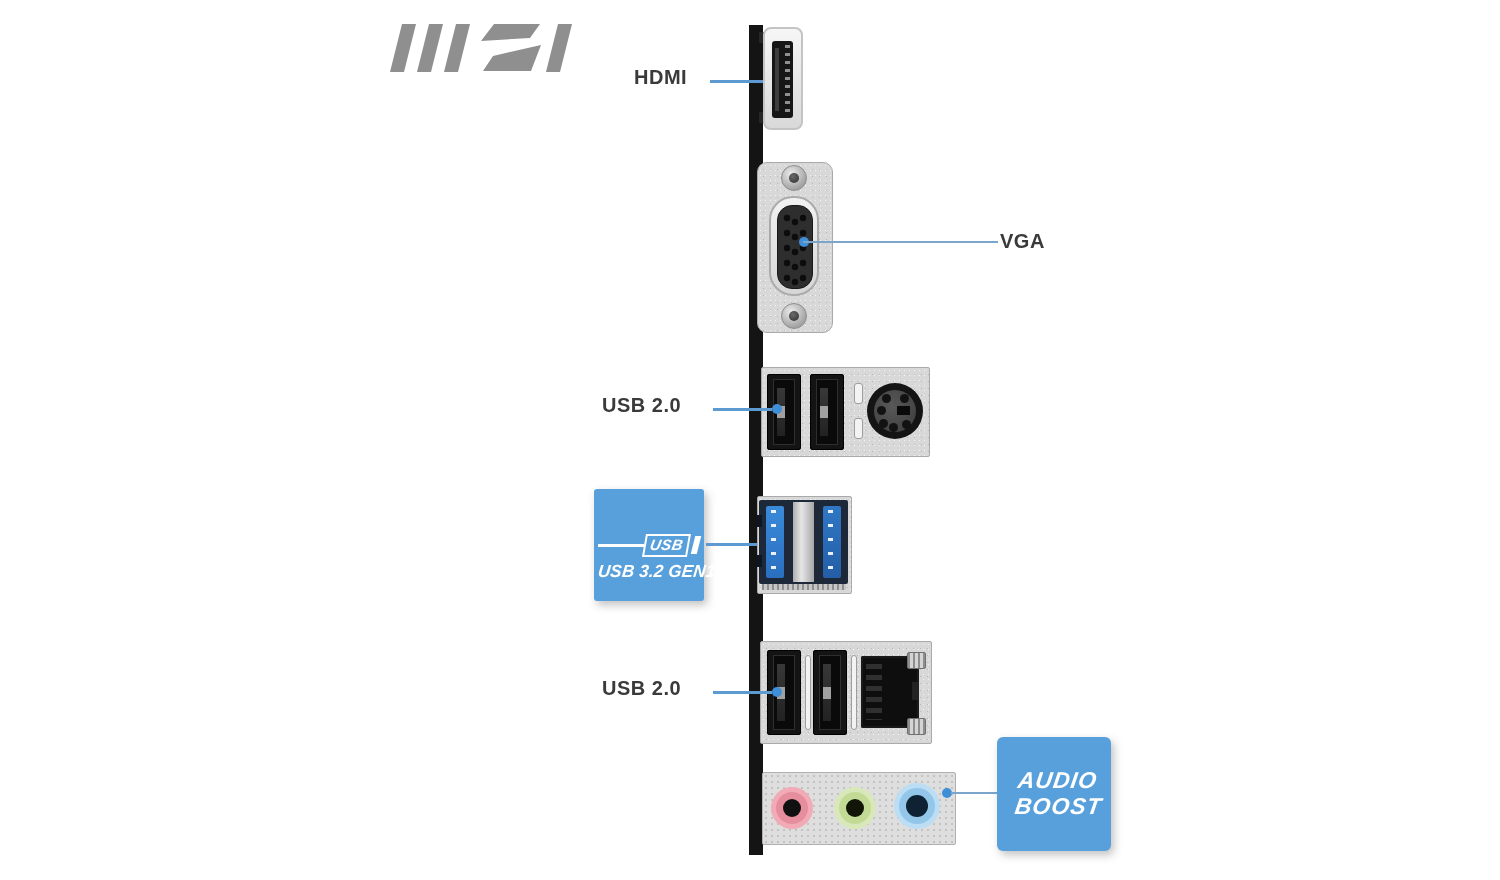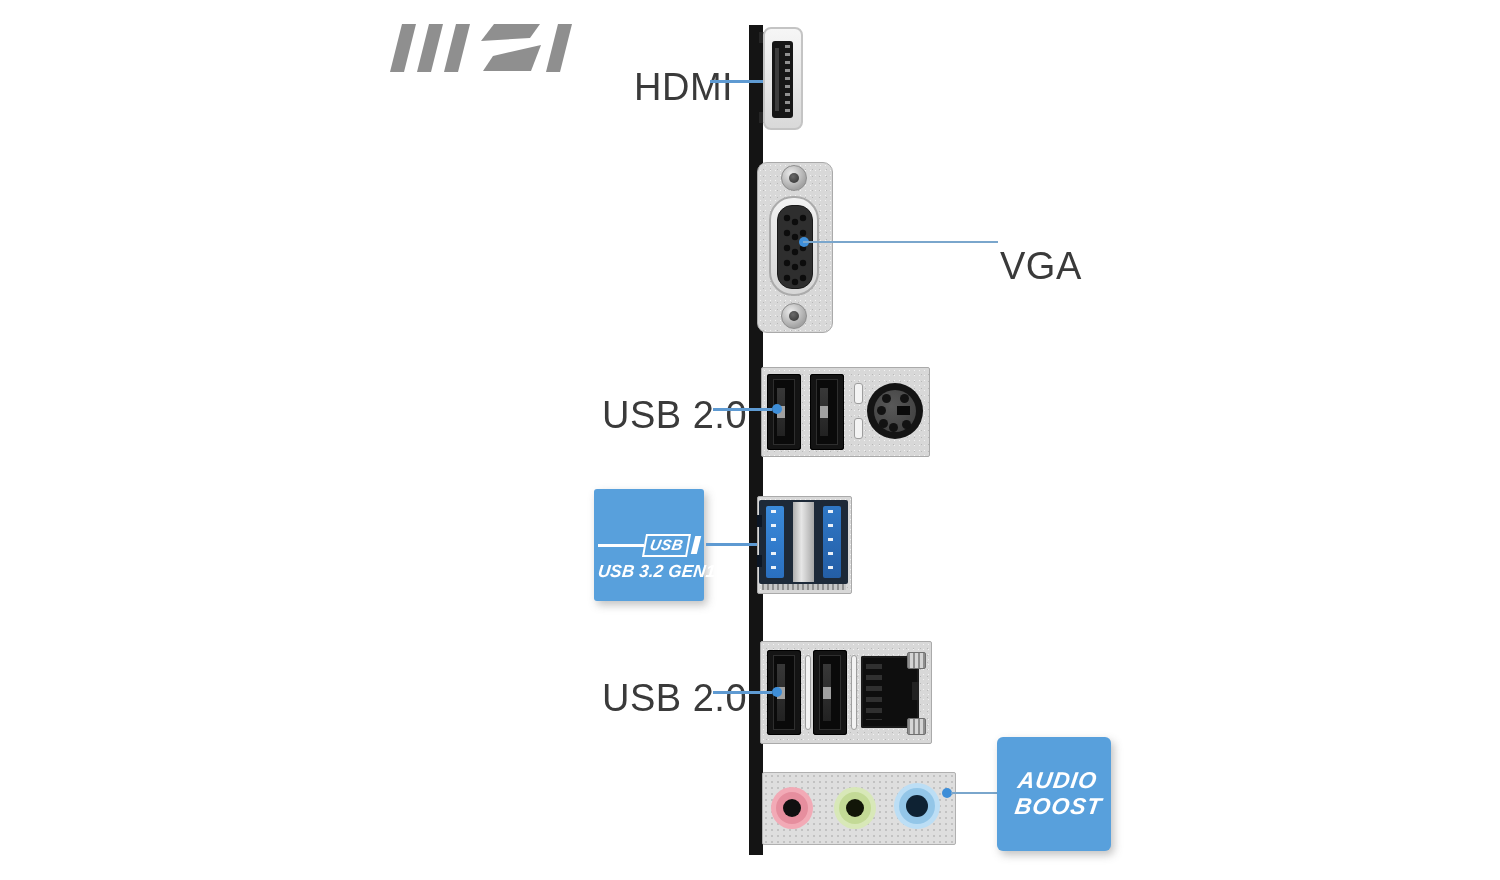--- a/index.html
+++ b/index.html
@@ -1,21 +1,21 @@
 <!DOCTYPE html>
 <html><head>
 <meta charset="utf-8">
 <style>
   html,body{margin:0;padding:0;background:#ffffff;}
   .canvas{position:relative;width:1500px;height:880px;background:#ffffff;overflow:hidden;
           font-family:"Liberation Sans",sans-serif;}
   .abs{position:absolute;}
 
   
-  .label{position:absolute;font-size:38px;color:#3a3a3a;white-space:nowrap;letter-spacing:.5px;}
+  .label{position:absolute;font-size:20px;color:#3a3a3a;white-space:nowrap;letter-spacing:.5px;font-weight:bold;}
 
   
   .cline{position:absolute;height:3px;background:#5e9ad2;}
   .cline.thin{height:2px;background:#7aa6cc;}
   .cdot{position:absolute;width:10px;height:10px;border-radius:50%;background:#3e8ed8;}
 
   
   .metal{background-color:#d8d8d8;
     background-image:radial-gradient(#f3f3f3 .8px,transparent .9px),radial-gradient(#b9b9b9 .9px,transparent 1px);
     background-size:5px 5px,7px 7px;background-position:0 0,2px 3px;
@@ -157,21 +157,21 @@
             <circle cx="25" cy="27" r="3.2"></circle>
             <circle cx="25" cy="42" r="3.2"></circle>
             <circle cx="25" cy="57" r="3.2"></circle>
             <circle cx="25" cy="72" r="3.2"></circle>
         </g>
       </svg>
     </div>
   </div>
   <div class="cdot" style="left:799px;top:237px;"></div>
   <div class="cline thin" style="left:803px;top:241px;width:195px;"></div>
-  <div class="label" style="left:1000px;top:245px;">VGA</div>
+  <div class="label" style="left:1000px;top:230px;">VGA</div>
 
   <div class="metal abs" style="left:761px;top:367px;width:167px;height:88px;">
     <div class="usb-port" style="left:5px;top:6px;width:34px;height:76px;">
       <div class="usb-cavity"></div>
       <div class="usb-tongue"></div>
       <div class="usb-tab"></div>
     </div>
     <div class="usb-port" style="left:48px;top:6px;width:34px;height:76px;">
       <div class="usb-cavity"></div>
       <div class="usb-tongue"></div>

